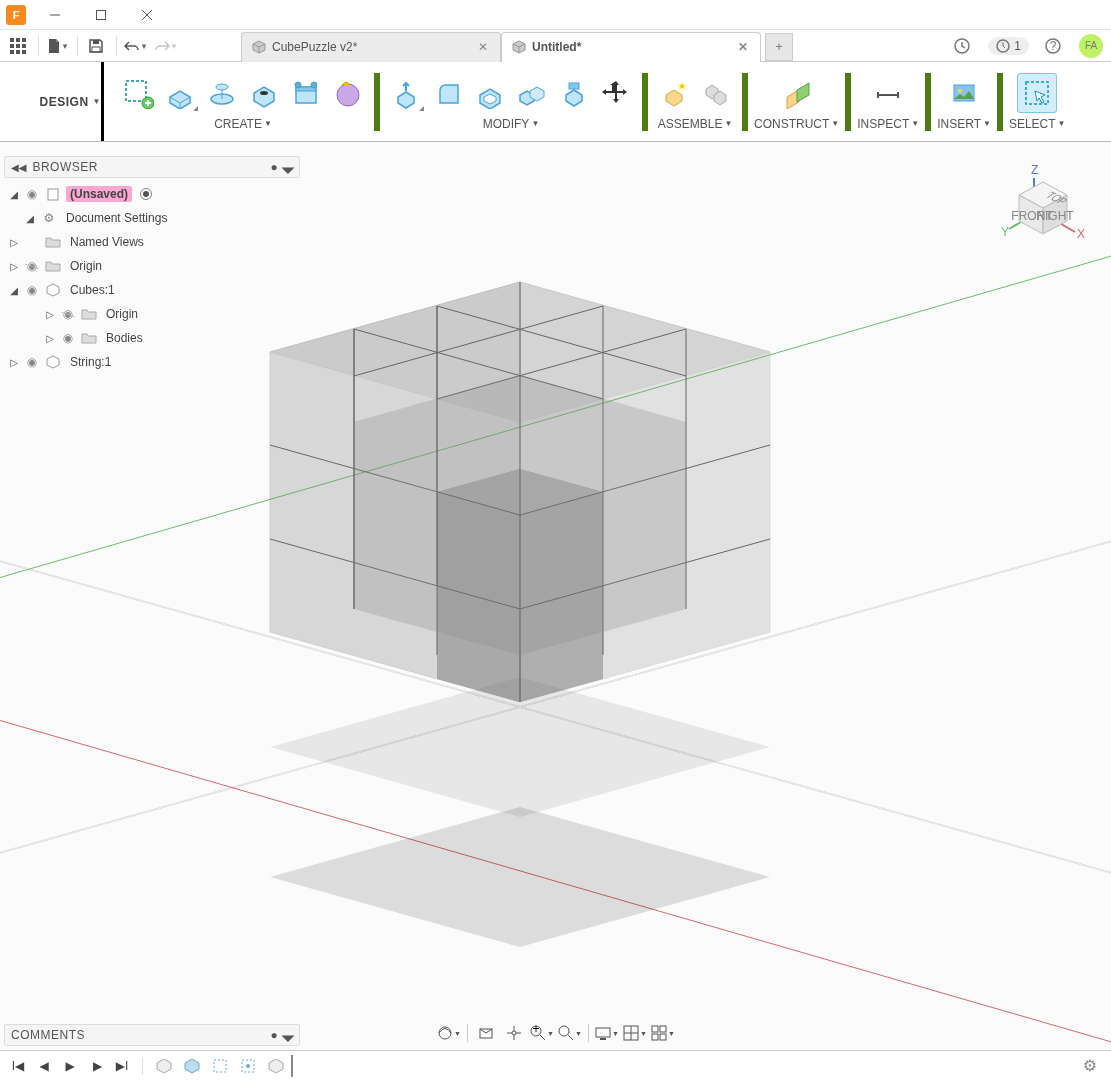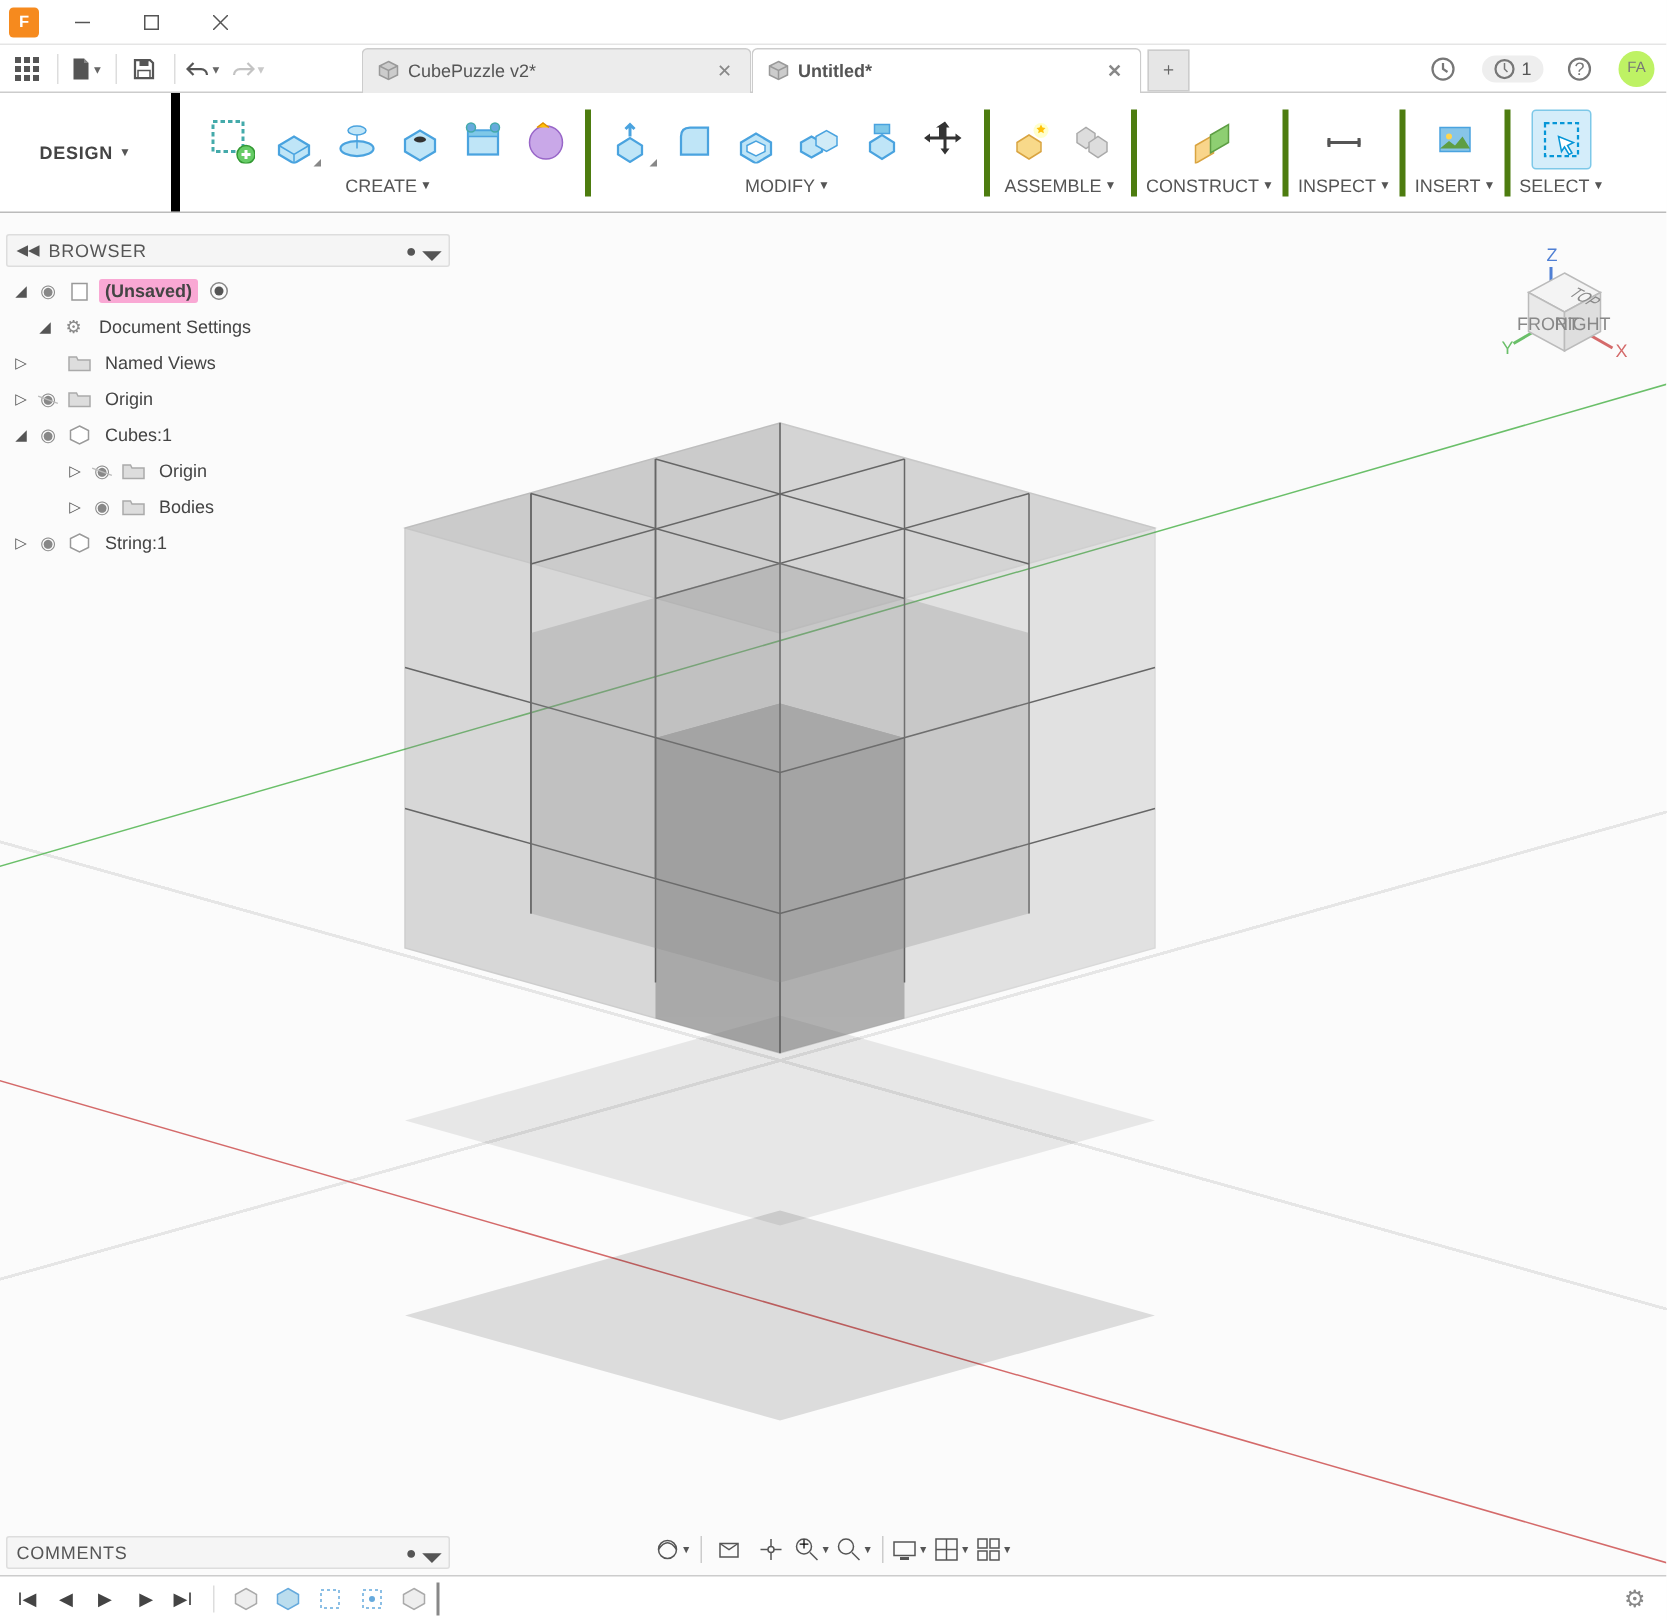--- a/index.html
+++ b/index.html
@@ -15,27 +15,27 @@
 .doc-tabs { display:flex; margin-left:60px; height:32px; align-items:flex-end; }
 .doc-tab { height:30px; min-width:260px; border:1px solid #ccc; border-bottom:none; border-radius:4px 4px 0 0; display:flex; align-items:center; padding:0 10px; background:#ececec; color:#555; margin-right:0; position:relative; }
 .doc-tab.active { background:#fff; font-weight:bold; }
 .doc-tab .doc-icon { margin-right:6px; color:#888; }
 .doc-tab .close { margin-left:auto; padding:2px; color:#888; }
 .new-tab { width:28px; height:28px; background:#e6e6e6; display:flex; align-items:center; justify-content:center; margin-left:4px; margin-bottom:1px; border:1px solid #ccc; color:#666; }
 .qb-right { margin-left:auto; display:flex; align-items:center; padding-right:8px; gap:10px; }
 .pill { background:#eee; border-radius:10px; padding:2px 8px; color:#555; display:flex; align-items:center; gap:4px; }
 .avatar { width:24px; height:24px; border-radius:50%; background:#bef264; display:flex; align-items:center; justify-content:center; color:#777; font-size:10px; }
 .ribbon { height:80px; background:#fff; border-bottom:1px solid #bbb; display:flex; }
-.workspace-btn { width:120px; display:flex; align-items:center; justify-content:center; border-right:6px solid #000000; color:#444; font-weight:bold; letter-spacing:.5px; gap:4px; }
+.workspace-btn { width:104px; display:flex; align-items:center; justify-content:flex-end; border-right:3px solid #000000; color:#444; font-weight:bold; letter-spacing:.5px; gap:4px; }
 .ribbon-body { flex:1; display:flex; flex-direction:column; }
 .ribbon-tabs { height:22px; display:flex; padding-left:16px; gap:30px; align-items:center; }
 .ribbon-tab { color:#555; font-size:11px; letter-spacing:.5px; padding:2px 4px; }
 .ribbon-tab.active { color:#0696d7; border-bottom:3px solid #0696d7; padding-bottom:1px; font-weight:bold; }
 .ribbon-tools { flex:1; display:flex; align-items:center; padding-left:8px; }
-.tool-group { display:flex; flex-direction:column; align-items:center; border-right:4px solid #4d7c0f; height:58px; padding:0 6px; }
+.tool-group { display:flex; flex-direction:column; align-items:center; border-right:6px solid #4d7c0f; height:58px; padding:0 6px; }
 .tool-row { display:flex; align-items:center; gap:2px; }
 .tool-btn { width:40px; height:40px; display:flex; align-items:center; justify-content:center; border-radius:3px; position:relative; }
 .tool-btn.selected { background:#d4edfa; border:1px solid #7dc8e8; }
 .group-label { font-size:10px; color:#555; display:flex; align-items:center; gap:2px; margin-top:auto; }
 .tri-down { font-size:8px; color:#555; }
 .viewport { position:relative; width:1111px; height:calc(1080px - 30px - 32px - 80px - 30px); overflow:hidden; background:#fbfbfb; }
 .grid-bg { position:absolute; inset:0; }
 .browser-panel { position:absolute; top:14px; left:4px; width:296px; background:rgba(255,255,255,.0); }
 .browser-head { height:22px; background:#f5f5f5; border:1px solid #ddd; border-radius:2px; display:flex; align-items:center; padding:0 6px; color:#555; gap:6px; }
 .browser-head .collapse { font-size:10px; }

